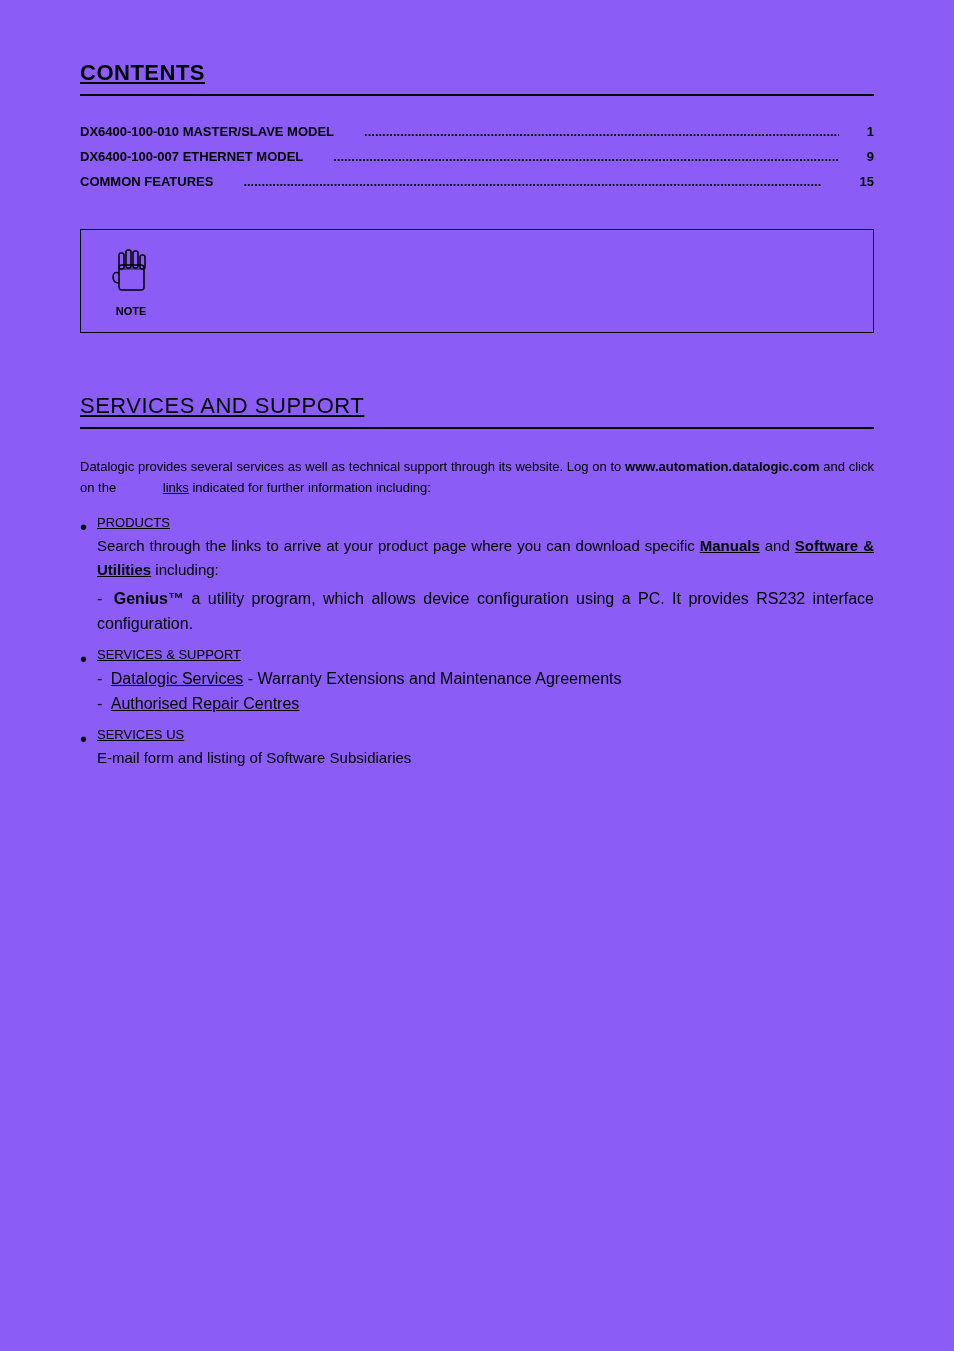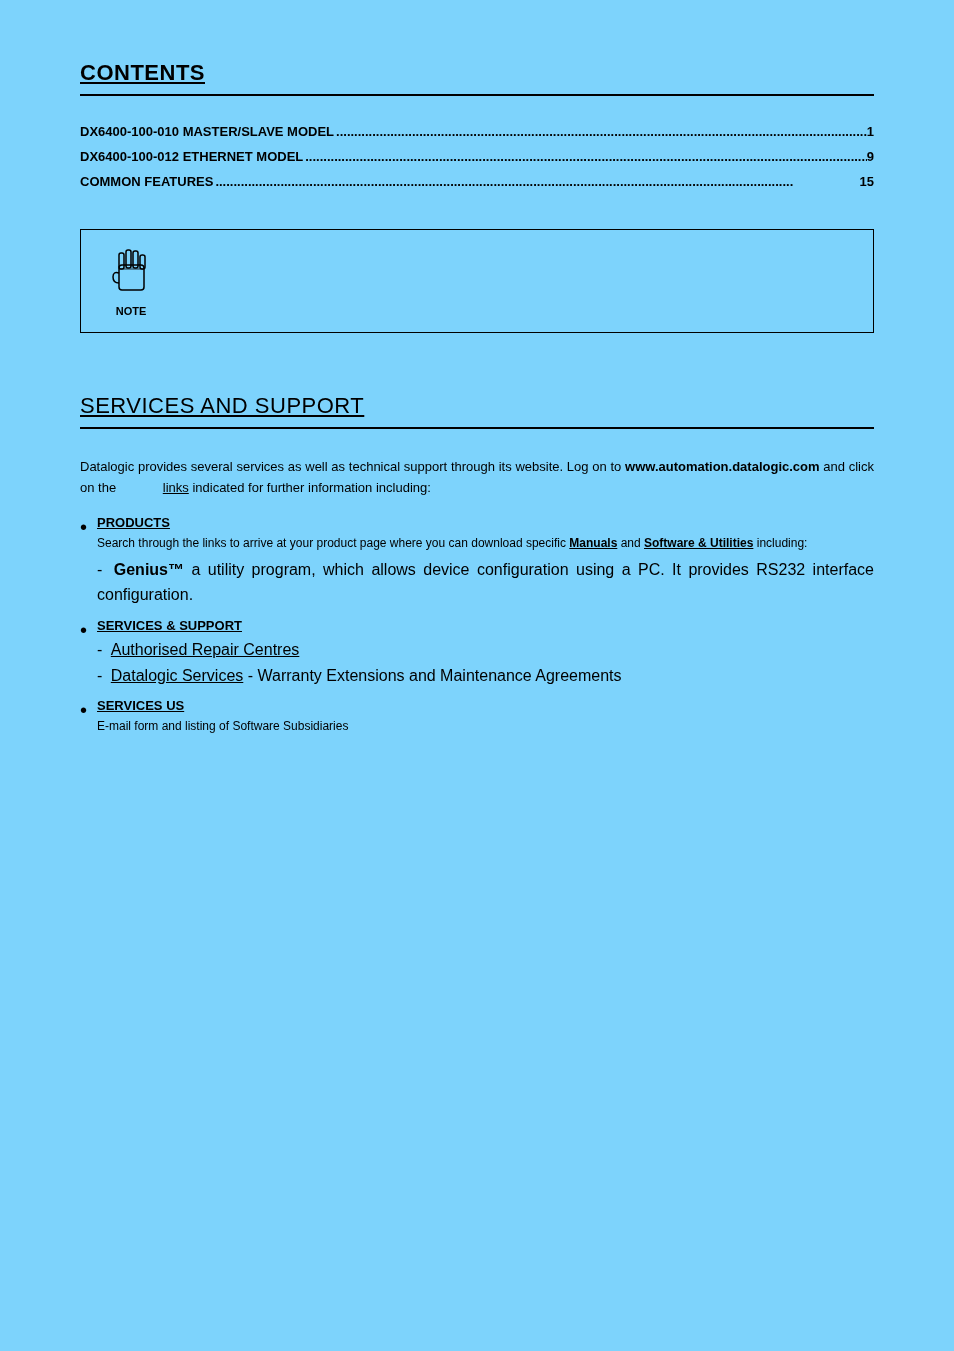--- a/index.html
+++ b/index.html
@@ -14,21 +14,21 @@
       font-size: 13px;
       color: #000000;
       width: 954px;
       min-height: 1351px;
     }
 
     .page {
       width: 954px;
       min-height: 1351px;
       padding: 60px 80px 60px 80px;
-      background: #7dd3fc;
+      background: #8b5cf6;
     }
 
     
     .contents-section {
       margin-bottom: 40px;
     }
 
     .section-title {
       font-size: 22px;
       font-weight: bold;
@@ -121,21 +121,21 @@
       line-height: 1.2;
       margin-right: 10px;
       flex-shrink: 0;
     }
 
     .bullet-content {
       flex: 1;
     }
 
     .bullet-header {
-      font-weight: bold;
+      font-weight: normal;
       text-decoration: underline;
       font-size: 13px;
       display: block;
       margin-bottom: 4px;
     }
 
     .sub-items {
       list-style: none;
       padding: 0;
       margin: 4px 0 0 0;
@@ -150,40 +150,41 @@
     .sub-item-dash {
       margin-right: 4px;
     }
 
     .sub-link {
       text-decoration: underline;
       color: #000;
     }
 
     .body-text {
-      font-size: 12px;
+      font-size: 15px;
       line-height: 1.6;
       text-align: justify;
     }
 
     .bold-text {
       font-weight: bold;
     }
 
     .bold-underline {
       font-weight: bold;
       text-decoration: underline;
     }
 
     
     .toc-entry-container {
       display: flex;
       align-items: baseline;
       margin-bottom: 10px;
       width: 100%;
+      gap: 28px;
     }
 
     .toc-title-part {
       font-weight: bold;
       font-size: 13px;
       white-space: nowrap;
     }
 
     .toc-leader {
       flex: 1;
@@ -208,21 +209,21 @@
     <h1 class="section-title">CONTENTS</h1>
     <hr class="section-divider">
 
     <div class="toc-entry-container">
       <span class="toc-title-part">DX6400-100-010 MASTER/SLAVE MODEL</span>
       <span class="toc-leader">................................................................................................................................................................</span>
       <span class="toc-pagenum">1</span>
     </div>
 
     <div class="toc-entry-container">
-      <span class="toc-title-part">DX6400-100-012 ETHERNET MODEL</span>
+      <span class="toc-title-part">DX6400-100-007 ETHERNET MODEL</span>
       <span class="toc-leader">................................................................................................................................................................</span>
       <span class="toc-pagenum">9</span>
     </div>
 
     <div class="toc-entry-container">
       <span class="toc-title-part">COMMON FEATURES</span>
       <span class="toc-leader">................................................................................................................................................................</span>
       <span class="toc-pagenum">15</span>
     </div>
   </div>
@@ -275,24 +276,24 @@
           </ul>
         </div>
       </li>
 
       <li>
         <span class="bullet-dot">•</span>
         <div class="bullet-content">
           <span class="bullet-header">SERVICES &amp; SUPPORT</span>
           <ul class="sub-items">
             <li>
-              <span class="sub-item-dash"> - </span><span class="sub-link">Authorised Repair Centres</span>
+              <span class="sub-item-dash"> - </span><span class="sub-link">Datalogic Services</span><span> - Warranty Extensions and Maintenance Agreements</span>
             </li>
             <li>
-              <span class="sub-item-dash"> - </span><span class="sub-link">Datalogic Services</span><span> - Warranty Extensions and Maintenance Agreements</span>
+              <span class="sub-item-dash"> - </span><span class="sub-link">Authorised Repair Centres</span>
             </li>
           </ul>
         </div>
       </li>
 
       <li>
         <span class="bullet-dot">•</span>
         <div class="bullet-content">
           <span class="bullet-header">SERVICES US</span>
           <p class="body-text">E-mail form and listing of Software Subsidiaries</p>

